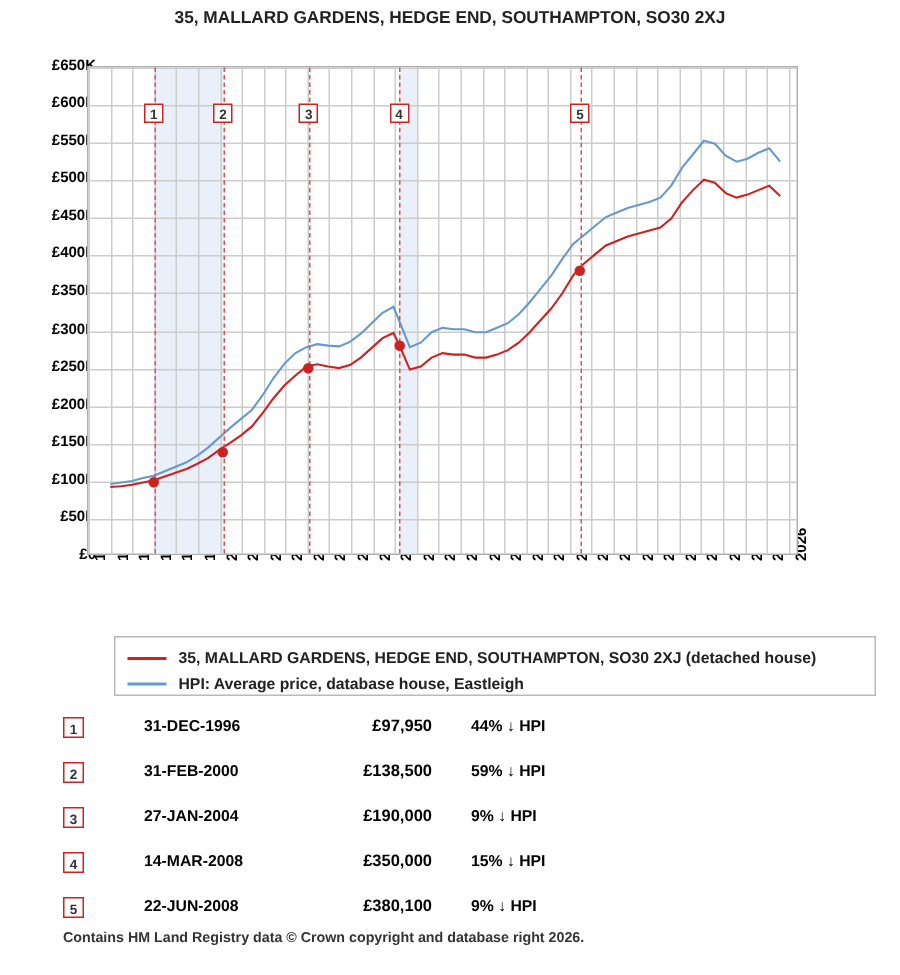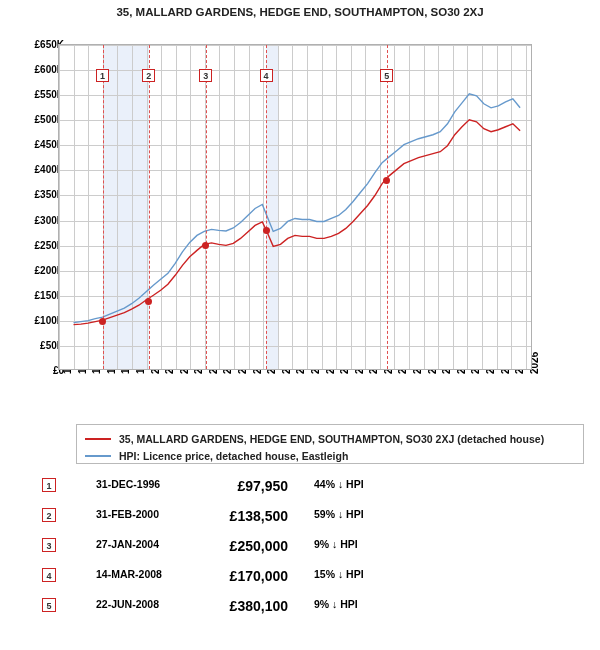--- a/index.html
+++ b/index.html
@@ -137,21 +137,21 @@
     left: 54px;
     top: 6px;
     font-size: 10.5px;
   }
   .tprice {
     position: absolute;
     left: 176px;
     width: 70px;
     text-align: right;
     top: 6px;
-    font-size: 14px;
+    font-size: 11px;
   }
   .tdelta {
     position: absolute;
     left: 272px;
     top: 6px;
     font-size: 10.5px;
   }
   #footer {
     position: absolute;
     left: 42px;
@@ -298,53 +298,54 @@
       </div>
   </div>
 
   <div id="legend">
       <div class="legend-row" style="top: 5px;">
         <span class="legend-swatch" style="border-top-color: rgb(204, 34, 34);"></span>
         <span>35, MALLARD GARDENS, HEDGE END, SOUTHAMPTON, SO30 2XJ (detached house)</span>
       </div>
       <div class="legend-row" style="top: 22px;">
         <span class="legend-swatch" style="border-top-color: rgb(102, 153, 204);"></span>
-        <span>HPI: Licence price, detached house, Eastleigh</span>
+        <span>HPI: Average price, database house, Eastleigh</span>
       </div>
     </div>
 
   <div id="table">
       <div class="trow">
         <div class="tnum">1</div>
         <div class="tdate">31-DEC-1996</div>
         <div class="tprice">£97,950</div>
         <div class="tdelta">44% ↓ HPI</div>
       </div>
       <div class="trow">
         <div class="tnum">2</div>
         <div class="tdate">31-FEB-2000</div>
         <div class="tprice">£138,500</div>
         <div class="tdelta">59% ↓ HPI</div>
       </div>
       <div class="trow">
         <div class="tnum">3</div>
         <div class="tdate">27-JAN-2004</div>
-        <div class="tprice">£250,000</div>
+        <div class="tprice">£190,000</div>
         <div class="tdelta">9% ↓ HPI</div>
       </div>
       <div class="trow">
         <div class="tnum">4</div>
         <div class="tdate">14-MAR-2008</div>
-        <div class="tprice">£170,000</div>
+        <div class="tprice">£350,000</div>
         <div class="tdelta">15% ↓ HPI</div>
       </div>
       <div class="trow">
         <div class="tnum">5</div>
         <div class="tdate">22-JUN-2008</div>
         <div class="tprice">£380,100</div>
         <div class="tdelta">9% ↓ HPI</div>
       </div>
     </div>
 
   <div id="footer">
+    <div>Contains HM Land Registry data © Crown copyright and database right 2026.</div>
   </div>
 
 </div>
 
 </body></html>

